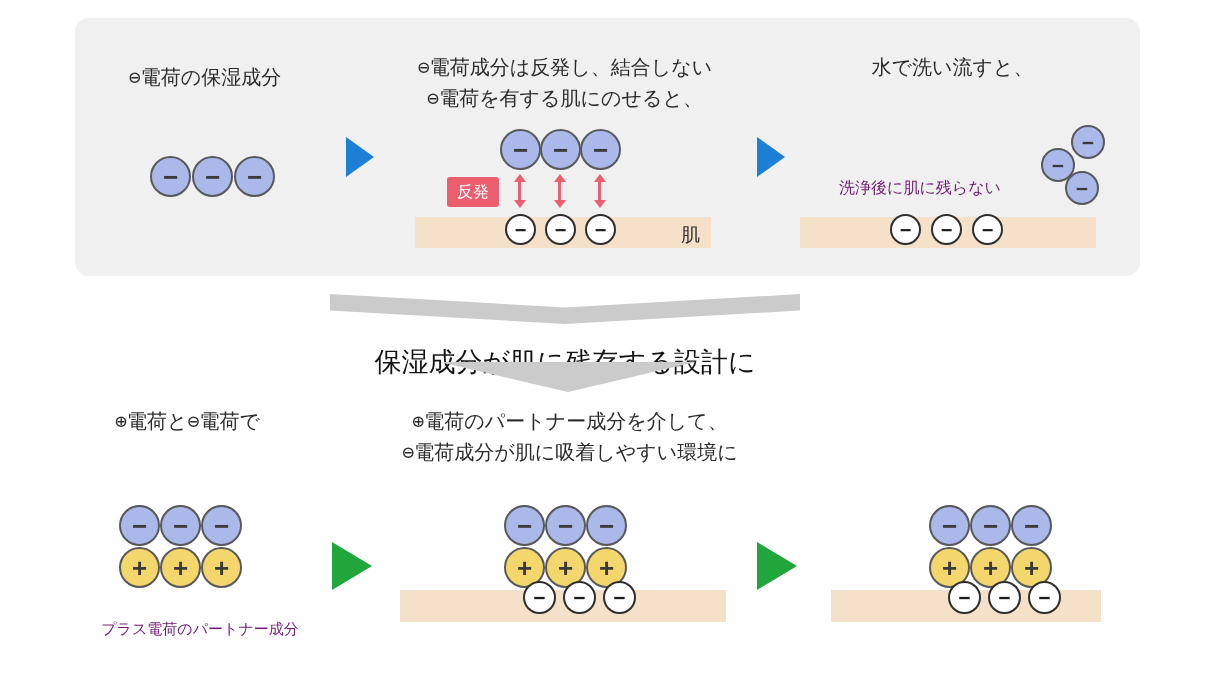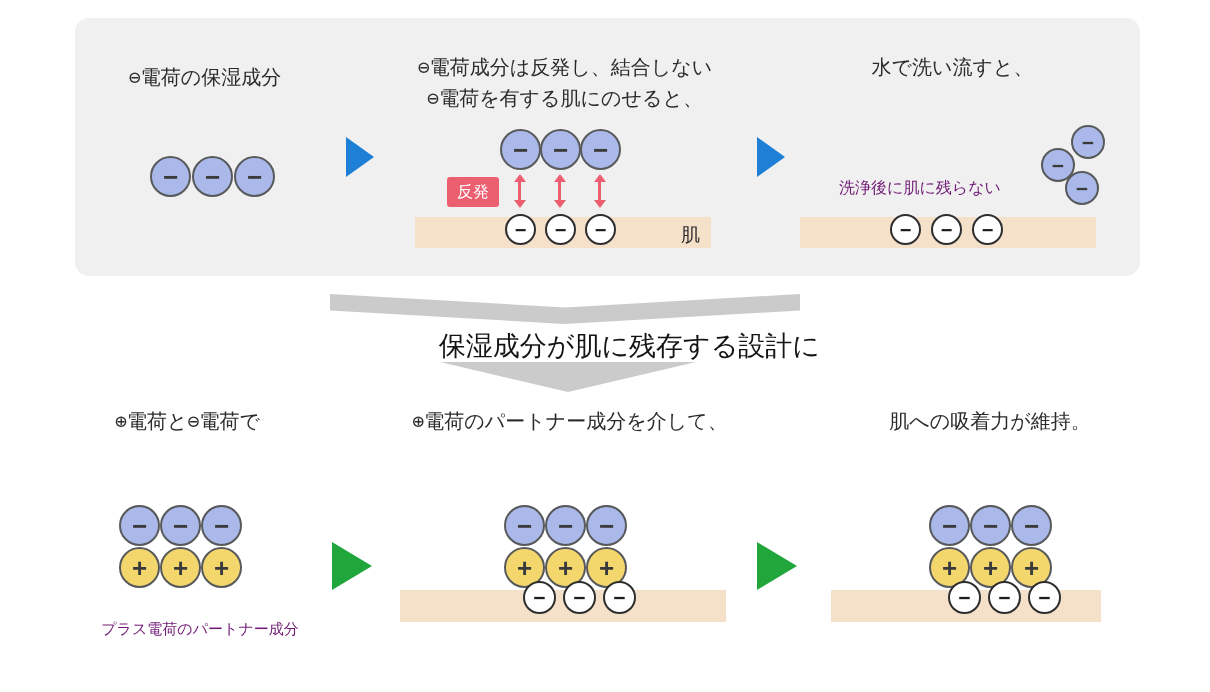--- a/index.html
+++ b/index.html
@@ -28,21 +28,21 @@
   .arrow-blue { border-top: 20px solid transparent; border-bottom: 20px solid transparent; border-left: 28px solid #1e7fd6; }
   .arrow-green { border-top: 24px solid transparent; border-bottom: 24px solid transparent; border-left: 40px solid #21a63c; }
 
   .repel-badge { position: absolute; left: 436px; top: 177px; background: #ec5f70; color: #ffffff; font-size: 16px; line-height: 1; padding: 7px 10px; border-radius: 3px; margin-left: 11px; }
   .repel-arrow { position: absolute; width: 14px; height: 34px; }
   .repel-arrow::before { content: ""; position: absolute; top: 0; left: 1px; border-left: 6px solid transparent; border-right: 6px solid transparent; border-bottom: 8px solid #ec5f70; }
   .repel-arrow::after { content: ""; position: absolute; bottom: 0; left: 1px; border-left: 6px solid transparent; border-right: 6px solid transparent; border-top: 8px solid #ec5f70; }
   .repel-stem { position: absolute; left: 5px; top: 6px; bottom: 6px; width: 3px; background: #ec5f70; }
 
   .chevron { position: absolute; left: 330px; top: 294px; width: 470px; height: 30px; background: #cbcbcb; clip-path: polygon(0 0, 50% 45%, 100% 0, 100% 55%, 50% 100%, 0 55%); }
-  .transition-text { position: absolute; left: 310px; top: 328px; width: 510px; text-align: right; font-size: 27px; color: #141414; }
+  .transition-text { position: absolute; left: 310px; top: 344px; width: 510px; text-align: center; font-size: 27px; color: #141414; }
   .tri-down { position: absolute; left: 440px; top: 362px; width: 0; height: 0; border-left: 128px solid transparent; border-right: 128px solid transparent; border-top: 30px solid #cbcbcb; }
 </style>
 </head>
 <body>
 
 <div class="canvas">
 
   <div class="top-panel"></div>
 
   <div class="title" style="left:90px;top:63px;width:230px;">
@@ -147,20 +147,21 @@
     </div>
   <div class="circle c40 yellow" style="left:201px;top:547px;">
       <span>+</span>
     </div>
   <div class="note" style="left:55px;top:620px;width:290px;font-size:15px;">プラス電荷のパートナー成分</div>
 
   <div class="arrow arrow-green" style="left:332px;top:542px;"></div>
 
   <div class="title" style="left:375px;top:407px;width:390px;">
     <span class="tline">⊕電荷のパートナー成分を介して、</span>
+    <span class="tline">⊖電荷成分が肌に吸着しやすい環境に</span>
   </div>
   <div class="skin" style="left:400px;top:590px;width:326px;height:32px;"></div>
   <div class="circle c40 blue" style="left:504px;top:505px;">
       <span>−</span>
     </div>
   <div class="circle c40 blue" style="left:545px;top:505px;">
       <span>−</span>
     </div>
   <div class="circle c40 blue" style="left:586px;top:505px;">
       <span>−</span>
@@ -180,21 +181,20 @@
   <div class="circle c33 whitec" style="left:563px;top:581px;">
       <span>−</span>
     </div>
   <div class="circle c33 whitec" style="left:603px;top:581px;">
       <span>−</span>
     </div>
 
   <div class="arrow arrow-green" style="left:757px;top:542px;"></div>
 
   <div class="title" style="left:805px;top:407px;width:370px;">
-    <span class="tline">肌への吸着力が維持。</span>
   </div>
   <div class="skin" style="left:831px;top:590px;width:270px;height:32px;"></div>
   <div class="circle c40 blue" style="left:929px;top:505px;">
       <span>−</span>
     </div>
   <div class="circle c40 blue" style="left:970px;top:505px;">
       <span>−</span>
     </div>
   <div class="circle c40 blue" style="left:1011px;top:505px;">
       <span>−</span>

